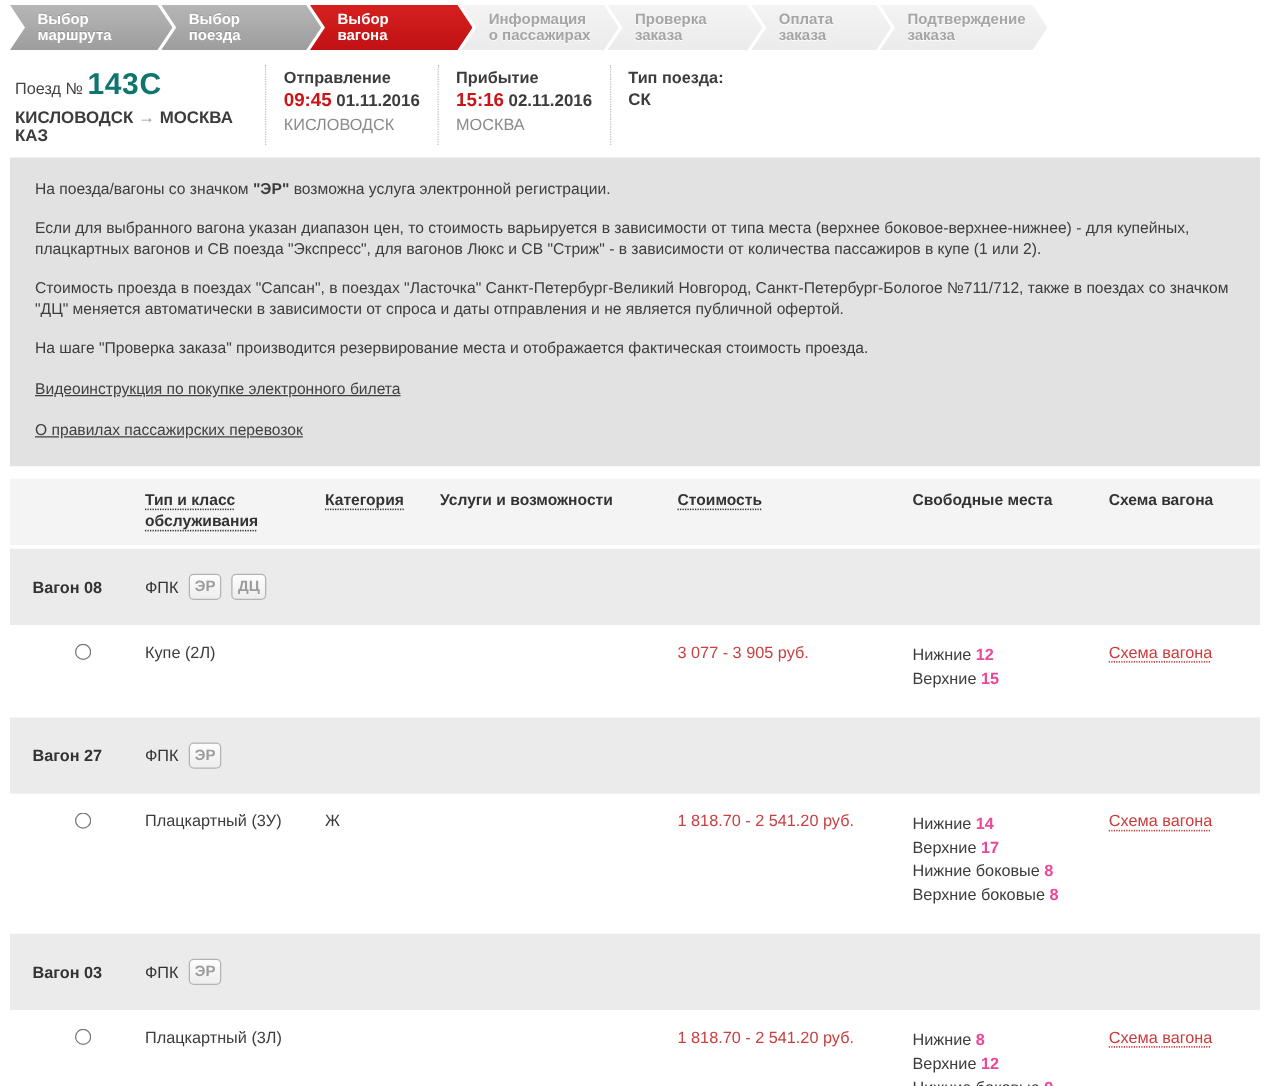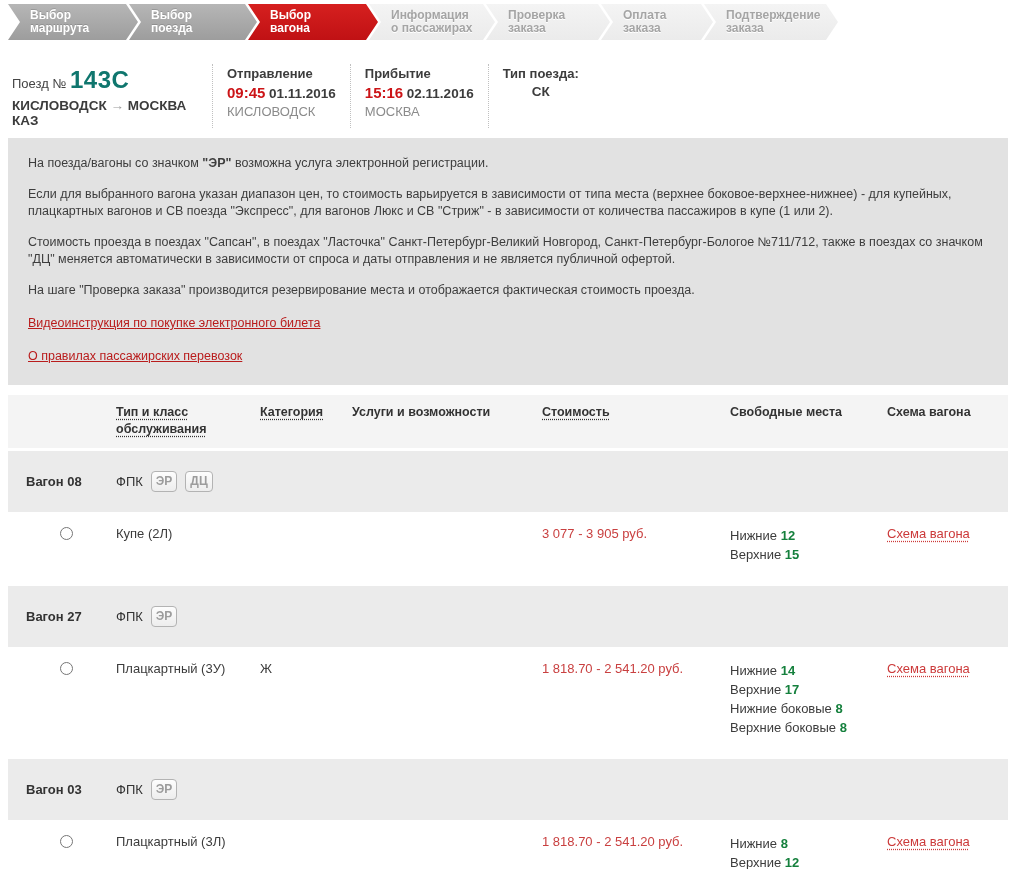--- a/index.html
+++ b/index.html
@@ -2,21 +2,21 @@
 <html><head>
 <meta charset="utf-8">
 <style>
   * { margin:0; padding:0; box-sizing:border-box; }
   body {
     width:1016px; height:869px; background:#fff;
     font-family:"Liberation Sans", sans-serif; font-size:13px; color:#333;
     padding:4px 8px 0 8px; overflow:hidden;
   }
   
-  .steps { display:flex; height:36px; margin-bottom:20px; }
+  .steps { display:flex; height:36px; margin-bottom:8px; }
   .step {
     position:relative; height:36px; padding:5px 6px 0 22px;
     clip-path: polygon(0 0, calc(100% - 12px) 0, 100% 50%, calc(100% - 12px) 100%, 0 100%, 12px 50%);
     font-size:12px; font-weight:bold; line-height:13px; cursor:pointer;
   }
   .step + .step { margin-left:-9px; }
   .step.done   { background:linear-gradient(#b6b6b6,#9d9d9d); color:#fff; text-shadow:0 -1px 0 rgba(0,0,0,.15); }
   .step.active { background:linear-gradient(#d6201f,#c01114); color:#fff; }
   .step.future { background:linear-gradient(#f4f4f4,#ebebeb); color:#a5a5a5; text-shadow:0 1px 0 #fff; }
   
@@ -25,46 +25,46 @@
   .tcell + .tcell { border-left:1px dotted #c0c0c0; }
   .tcell.first { padding-left:0; width:200px; }
   .train-no-line { font-size:13px; color:#444; }
   .train-no { color:#0f766e; font-size:24px; font-weight:bold; letter-spacing:.5px; }
   .route { font-weight:bold; font-size:13.5px; margin-top:4px; color:#3c3c3c; }
   .route .arrow { color:#9a9a9a; font-weight:normal; }
   .tlabel { font-weight:bold; color:#3c3c3c; margin-bottom:3px; }
   .ttime  { color:#cc1417; font-weight:bold; font-size:15px; }
   .tdate  { font-weight:bold; font-size:13.5px; color:#3c3c3c; }
   .tstation { color:#8b8b8b; margin-top:3px; font-size:13px; }
-  .ttype { font-weight:bold; font-size:13.5px; color:#3c3c3c; margin-top:1px;text-align:center; }
+  .ttype { font-weight:bold; font-size:13.5px; color:#3c3c3c; margin-top:1px; }
   
   .notice { background:#e2e2e2; padding:17px 22px 20px 20px; color:#3d3d3d; font-size:12.5px; line-height:17px; }
   .notice p { margin-bottom:14px; }
-  .notice a { color:#b91c1c; text-decoration:underline; cursor:pointer; display:inline-block; }
+  .notice a { color:#404040; text-decoration:underline; cursor:pointer; display:inline-block; }
   .notice .linkrow { margin-top:16px; }
   
   .grid { display:grid; grid-template-columns:108px 144px 92px 190px 188px 157px 1fr; align-items:start; }
   .thead { background:#f4f4f4; padding:9px 0 10px 0; margin-top:10px; margin-bottom:3px; }
   .thead > div { font-weight:bold; color:#333; font-size:12.5px; line-height:17px; padding-right:8px; }
   .dotted-u { text-decoration:underline dotted; text-underline-offset:3px; cursor:pointer; }
   .vrow { background:#ebebeb; margin-top:2px; padding:20px 0; align-items:center; }
   .vagon-name { font-weight:bold; padding-left:18px; color:#333; }
   .carrier-cell { display:flex; align-items:center; gap:8px; }
   .badge {
     display:inline-block; border:1px solid #b3b3b3; border-radius:4px;
     padding:2px 4px 3px 4px; color:#9c9c9c; font-weight:bold; font-size:12px;
     background:linear-gradient(#fdfdfd,#ededed); cursor:default;
   }
   .crow { background:#fff; padding:14px 0 20px 0; }
   .radio-cell { padding-left:52px; padding-top:1px; }
   .cls { color:#3c3c3c; }
   .cat { color:#3c3c3c; }
   .price { color:#c94040; }
   .seat-line { line-height:19px; color:#3c3c3c; }
-  .seat-line b { color:#15803d; }
+  .seat-line b { color:#ec4899; }
   .scheme-link { color:#cc3a3a; text-decoration:underline dotted; text-underline-offset:3px; cursor:pointer; }
 </style>
 </head>
 <body>
 
 <div class="steps">
   <div class="step done" style="width:130px">
     <div>Выбор</div>
     <div>маршрута</div>
   </div>

